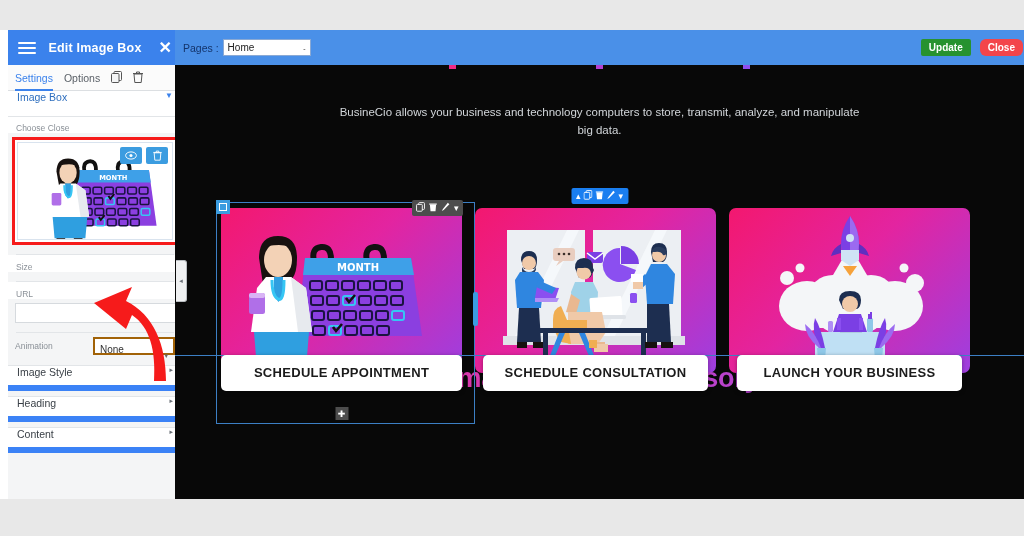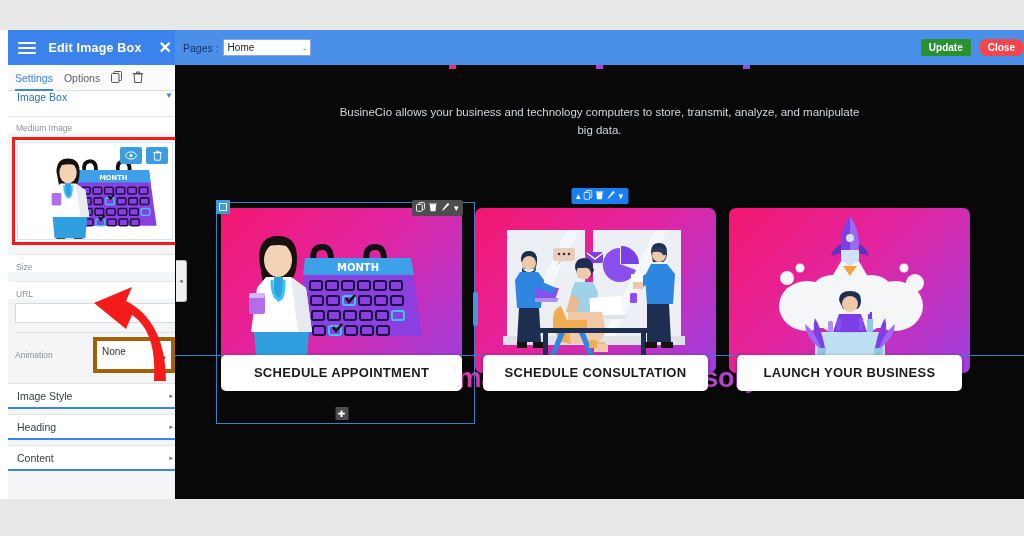--- a/index.html
+++ b/index.html
@@ -68,27 +68,27 @@
   .seg > div {
     flex: 1; text-align: center; font-size: 9.5px; padding: 5px 0; background: #f2f3f4; color: #8a9097; cursor: pointer;
   }
   .seg > div.on { background: #2196f3; color: #fff; font-weight: bold; }
 
   .inputrow { display: flex; margin: 4px 7px 0 7px; }
   .txtinput { flex: 1; height: 20px; border: 1px solid #d6dade; background: #fff; }
   .inp-add { width: 14px; height: 20px; border: 1px solid #d6dade; border-left: none; background: #f7f8f9; font-size: 9px; color: #777; text-align: center; line-height: 20px; }
 
   .selrow { display: flex; align-items: center; justify-content: space-between; padding: 4px 7px 0 7px; }
-  .selbox { width: 82px; height: 36px; border: 4px solid #a16207; background: #fff; font-size: 10px; color: #333; padding: 0 5px; line-height: 21px; position: relative; }
+  .selbox { width: 82px; height: 18px; border: 2px solid #a16207; background: #fff; font-size: 10px; color: #333; padding: 0 5px; line-height: 21px; position: relative; }
   .selbox .sc { position: absolute; right: 5px; top: 6px; font-size: 7px; color: #666; }
 
   .acc-group { margin-top: 10px; }
   .acc-row {
-    height: 26px; background: #fff; border-top: 1px solid #e2e5e8; border-bottom: 2px solid #3b82f6;
-    display: flex; align-items: center; justify-content: space-between; padding: 0 9px;
+    height: 26px; background: #fff; border-top: 1px solid #e2e5e8; border-bottom: 6px solid #3b82f6;
+    display: flex; justify-content: space-between; padding: 0 9px;
     font-size: 10.5px; color: #3a4047; cursor: pointer; margin-bottom: 5px;
   }
   .acc-row .caret { font-size: 7px; color: #6b7178; }
 
   
   .collapse-handle {
     position: absolute; left: 176px; top: 230px; width: 11px; height: 42px;
     background: #f0f1f2; border: 1px solid #b9bdc1; border-left: none;
     border-radius: 0 3px 3px 0; display: flex; align-items: center; justify-content: center; cursor: pointer; z-index: 9;
   }
@@ -199,21 +199,21 @@
             </svg>
         </div>
       </div>
 
       <div class="accordion">
         <span>Image Box</span>
         <span class="caret">▼</span>
       </div>
 
       <div class="field">
-        <div class="flabel">Medium Image</div>
+        <div class="flabel">Choose Close</div>
       </div>
 
       <div class="thumb-wrap">
         <div class="thumb-inner">
           <div class="thumb-btns">
             <div class="thumb-btn">
               <svg width="12" height="9" viewBox="0 0 14 10">
                   <ellipse cx="7" cy="5" rx="6.3" ry="4.2" fill="none" stroke="#fff" stroke-width="1.1"></ellipse>
                   <circle cx="7" cy="5" r="1.8" fill="#fff"></circle>
                 </svg>

